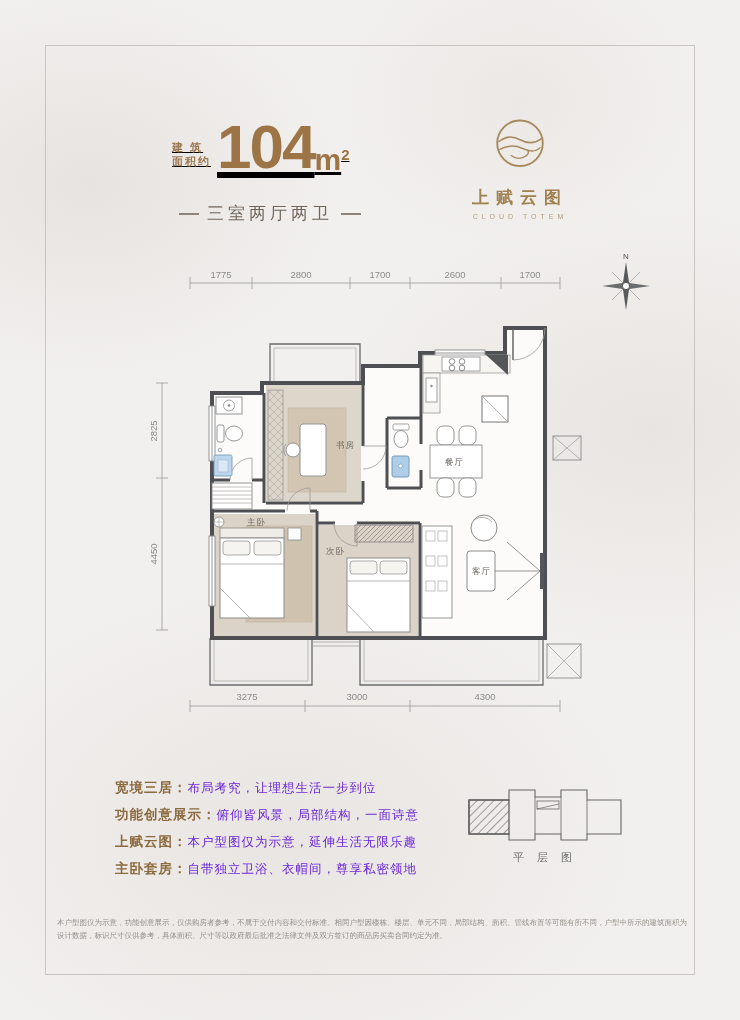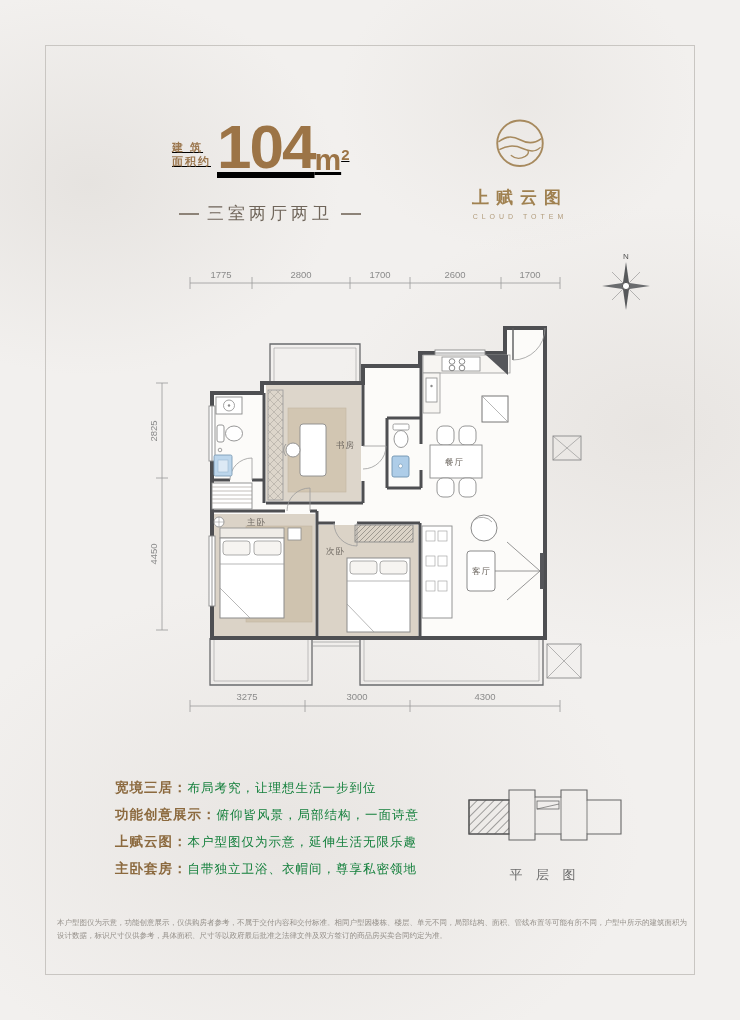--- a/index.html
+++ b/index.html
@@ -40,25 +40,25 @@
   
   .plan{position:absolute;left:150px;top:256px;width:520px;height:485px;}
   .plan text{font-family:"Liberation Sans", sans-serif;}
   .dim{font-size:9.5px;fill:#8b8b8b;}
   .roomlbl{font-size:8.5px;fill:#6b655e;letter-spacing:1px;}
 
   
   .features{position:absolute;left:115px;top:779px;width:340px;}
   .feat-row{display:flex;align-items:baseline;margin-bottom:9px;white-space:nowrap;}
   .feat-label{font-size:13.5px;font-weight:700;color:#8c6a3f;letter-spacing:1px;}
-  .feat-desc{font-size:12.5px;color:#15803d;letter-spacing:1px;}
+  .feat-desc{font-size:12.5px;color:#6d28d9;letter-spacing:1px;}
 
   
   .keyplan{position:absolute;left:460px;top:778px;width:170px;text-align:center;}
-  .keyplan-caption{font-size:13px;color:#6b6b6b;letter-spacing:5px;margin-top:16px;}
+  .keyplan-caption{font-size:11px;color:#6b6b6b;letter-spacing:5px;margin-top:0;}
 
   
   .disclaimer{position:absolute;left:57px;top:916px;width:630px;font-size:7.5px;line-height:1.75;color:#95908a;text-align:justify;}
 </style>
 </head>
 <body>
 
 <div class="page">
   <div class="frame"></div>
 

